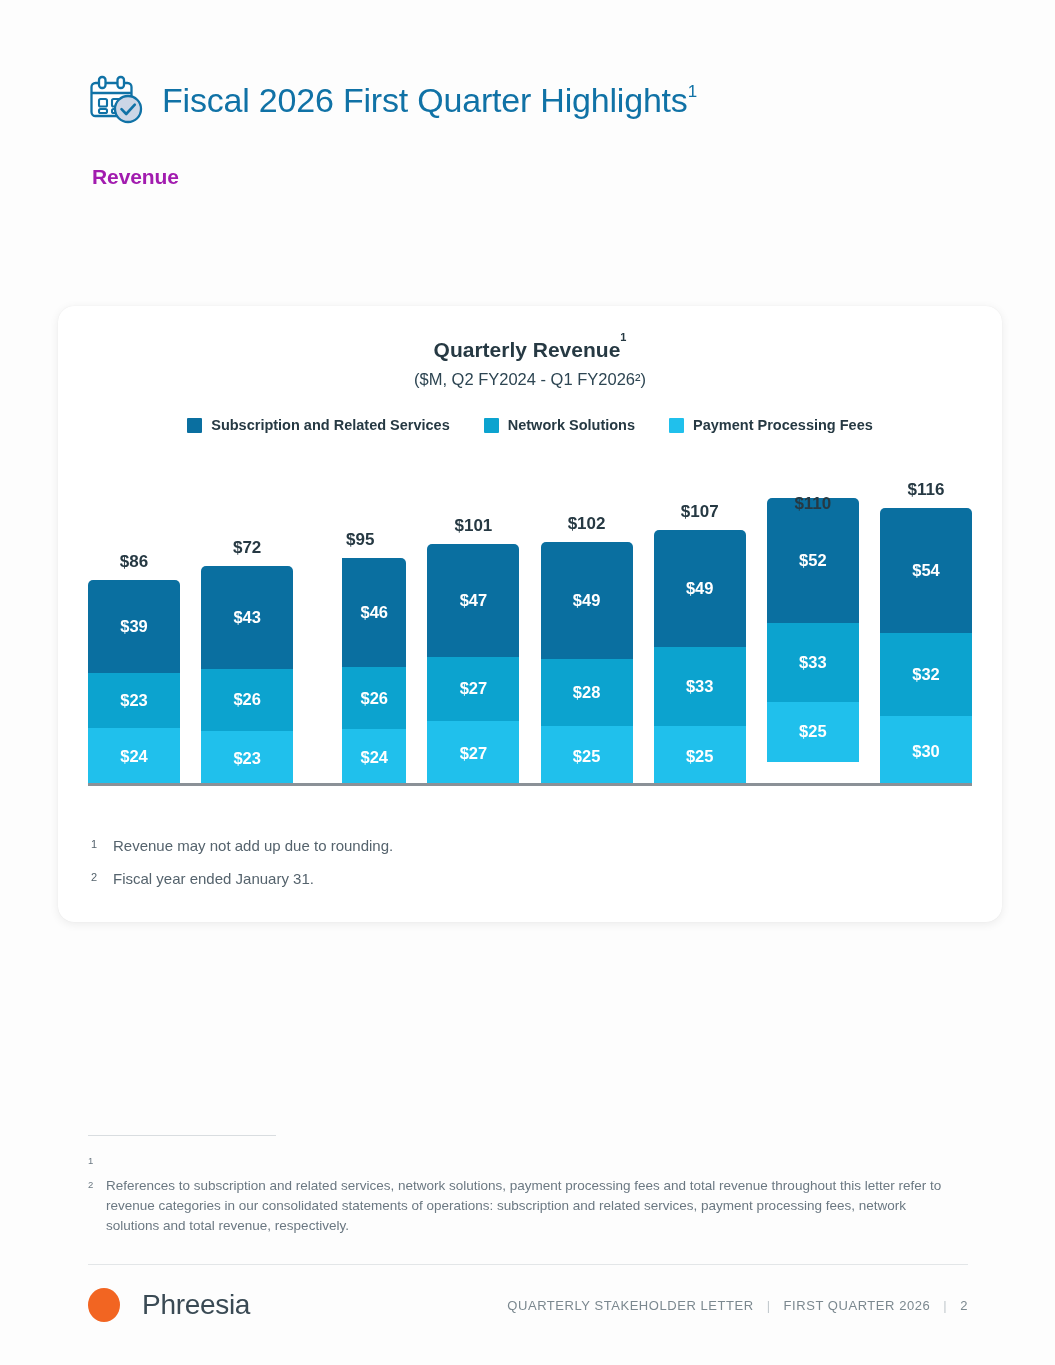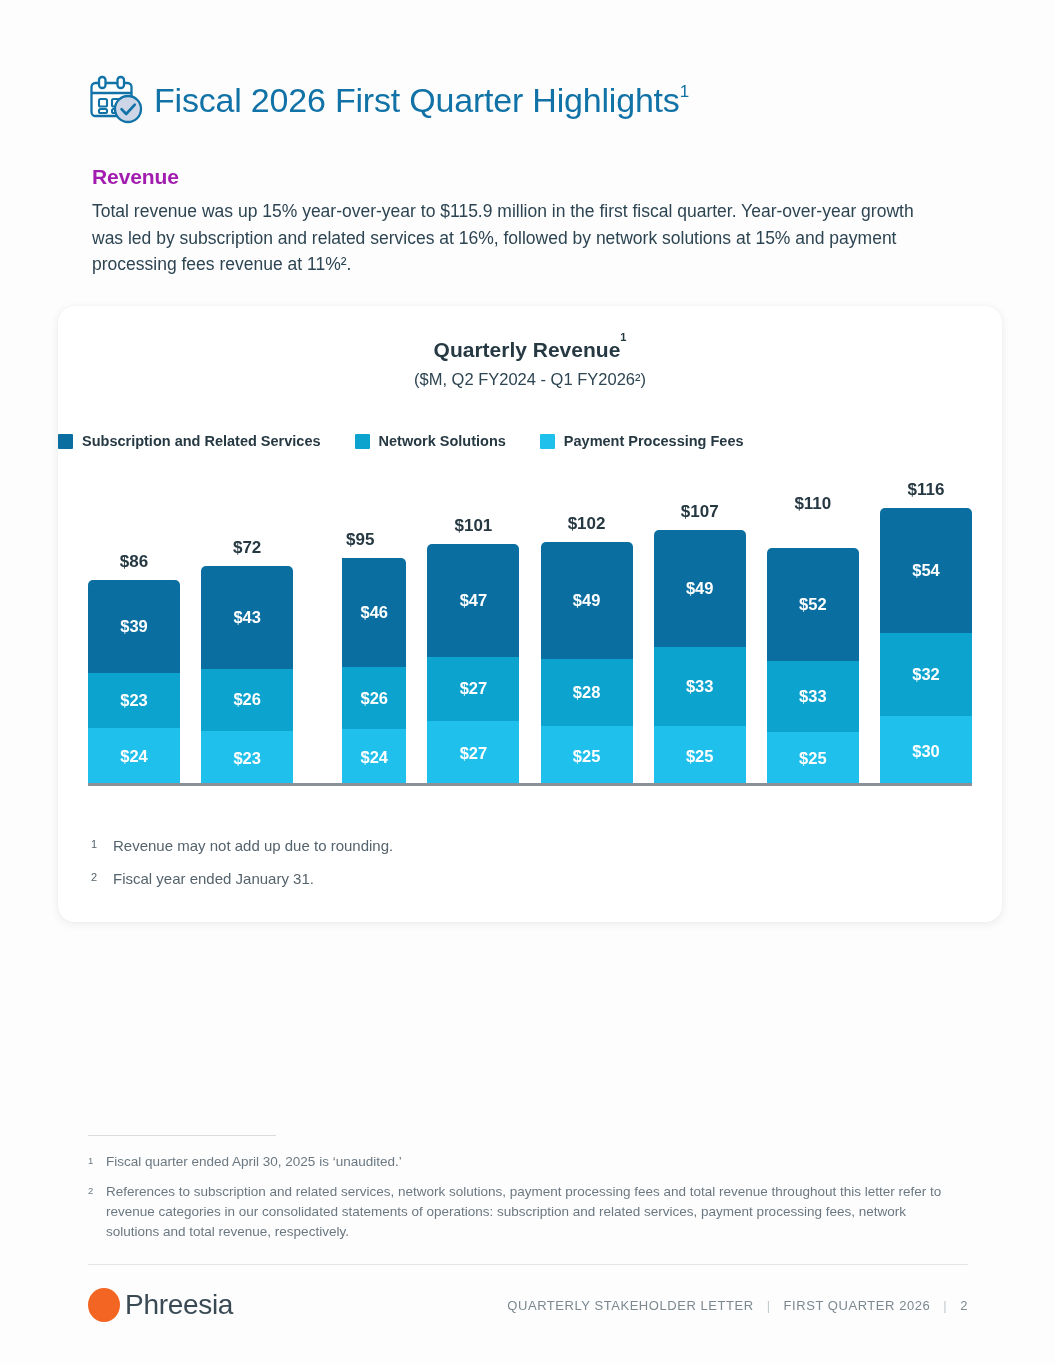--- a/index.html
+++ b/index.html
@@ -21,21 +21,21 @@
     overflow: hidden;
   }
 
   
   .header {
     position: absolute;
     left: 88px;
     top: 74px;
     display: flex;
     align-items: center;
-    gap: 10px;
+    gap: 18px;
   }
   .cal-icon { width: 56px; height: 52px; flex: 0 0 auto; }
   .page-title {
     font-size: 34px;
     font-weight: 400;
     color: #1072a6;
     letter-spacing: -0.2px;
     white-space: nowrap;
   }
   .page-title sup {
@@ -88,24 +88,24 @@
   .chart-subtitle {
     text-align: center;
     margin-top: 8px;
     font-size: 16.5px;
     color: #2d4552;
     font-weight: 400;
   }
 
   .legend {
     display: flex;
-    justify-content: flex-start;
+    justify-content: center;
     align-items: center;
     gap: 34px;
-    margin-top: 44px;
+    margin-top: 28px;
   }
   .legend-item { display: flex; align-items: center; gap: 9px; }
   .legend-swatch { width: 15px; height: 15px; flex: 0 0 auto; border-radius: 1px; }
   .legend-label { font-size: 14.5px; font-weight: 700; color: #263943; white-space: nowrap; }
 
   
   .plot {
     position: absolute;
     left: 30px;
     top: 155px;
@@ -232,21 +232,21 @@
   }
   .footer {
     position: absolute;
     left: 88px;
     top: 1288px;
     width: 880px;
     display: flex;
     align-items: center;
     justify-content: space-between;
   }
-  .brand { display: flex; align-items: center; gap: 5px; }
+  .brand { display: flex; align-items: center; gap: 22px; }
   .brand-dot {
     width: 32px; height: 34px;
     background: #f26522;
     border-radius: 50%;
     flex: 0 0 auto;
   }
   .brand-name {
     font-size: 28px;
     color: #3a4a54;
     font-weight: 400;
@@ -279,21 +279,20 @@
         <rect x="11" y="35" width="8" height="4" rx="1.6" stroke="#1072a6" stroke-width="2.1" fill="#ffffff"></rect>
         <rect x="24" y="35" width="8" height="4" rx="1.6" stroke="#1072a6" stroke-width="2.1" fill="#ffffff"></rect>
         <circle cx="40" cy="35" r="13" fill="#ccd6e6" stroke="#1072a6" stroke-width="2.3"></circle>
         <path d="M33.5 35.2 L38.2 40 L46.8 30.6" stroke="#1072a6" stroke-width="2.6" stroke-linecap="round" stroke-linejoin="round" fill="none"></path>
       </svg>
     </span>
     <h1 class="page-title"><span>Fiscal 2026 First Quarter Highlights</span><sup>1</sup></h1>
   </div>
 
   <h2 class="section-heading">Revenue</h2>
-  <p class="body-copy">Total revenue was up 15% year-over-year to $115.9 million in the first fiscal quarter. Year-over-year growth was led by subscription and related services at 16%, followed by network solutions at 15% and payment processing fees revenue at 11%².</p>
 
   <div class="chart-card">
 
     <div class="chart-title"><span>Quarterly Revenue</span><sup>1</sup></div>
     <div class="chart-subtitle">($M, Q2 FY2024 - Q1 FY2026²)</div>
 
     <div class="legend">
       <div class="legend-item">
         <span class="legend-swatch" id="sw0" style="background: rgb(10, 111, 160);"></span>
         <span class="legend-label">Subscription and Related Services</span>
@@ -353,21 +352,21 @@
           <div class="bar-col">
             <div class="bar-total" style="bottom: 264.431px;">$107</div>
             <div class="bar-stack" style="height: 256.431px;">
               <div class="seg" style="background: rgb(10, 111, 160); height: 117.431px;">$49</div>
               <div class="seg" style="background: rgb(12, 163, 207); height: 79.0862px;">$33</div>
               <div class="seg" style="background: rgb(32, 192, 236); height: 59.9138px;">$25</div>
             </div>
           </div>
           <div class="bar-col">
             <div class="bar-total" style="bottom: 271.621px;">$110</div>
-            <div class="bar-stack" style="height: 238px;">
+            <div class="bar-stack" style="height: 288px;">
               <div class="seg" style="background: rgb(10, 111, 160); height: 124.621px;">$52</div>
               <div class="seg" style="background: rgb(12, 163, 207); height: 79.0862px;">$33</div>
               <div class="seg" style="background: rgb(32, 192, 236); height: 59.9138px;">$25</div>
             </div>
           </div>
           <div class="bar-col">
             <div class="bar-total" style="bottom: 286px;">$116</div>
             <div class="bar-stack" style="height: 278px;">
               <div class="seg" style="background: rgb(10, 111, 160); height: 129.414px;">$54</div>
               <div class="seg" style="background: rgb(12, 163, 207); height: 86px;">$32</div>
@@ -388,21 +387,20 @@
         <span class="note-marker">2</span>
         <span class="note-text">Fiscal year ended January 31.</span>
       </div>
     </div>
   </div>
 
   <div class="foot-rule"></div>
   <div class="page-notes">
     <div class="pn-row">
       <span class="pn-marker">1</span>
-      <span class="pn-text">Fiscal quarter ended April 30, 2025 is ‘unaudited.’</span>
     </div>
     <div class="pn-row">
       <span class="pn-marker">2</span>
       <span class="pn-text">References to subscription and related services, network solutions, payment processing fees and total revenue throughout this letter refer to revenue categories in our consolidated statements of operations: subscription and related services, payment processing fees, network solutions and total revenue, respectively.</span>
     </div>
   </div>
 
   <div class="footer-rule"></div>
   <div class="footer">
     <div class="brand">

